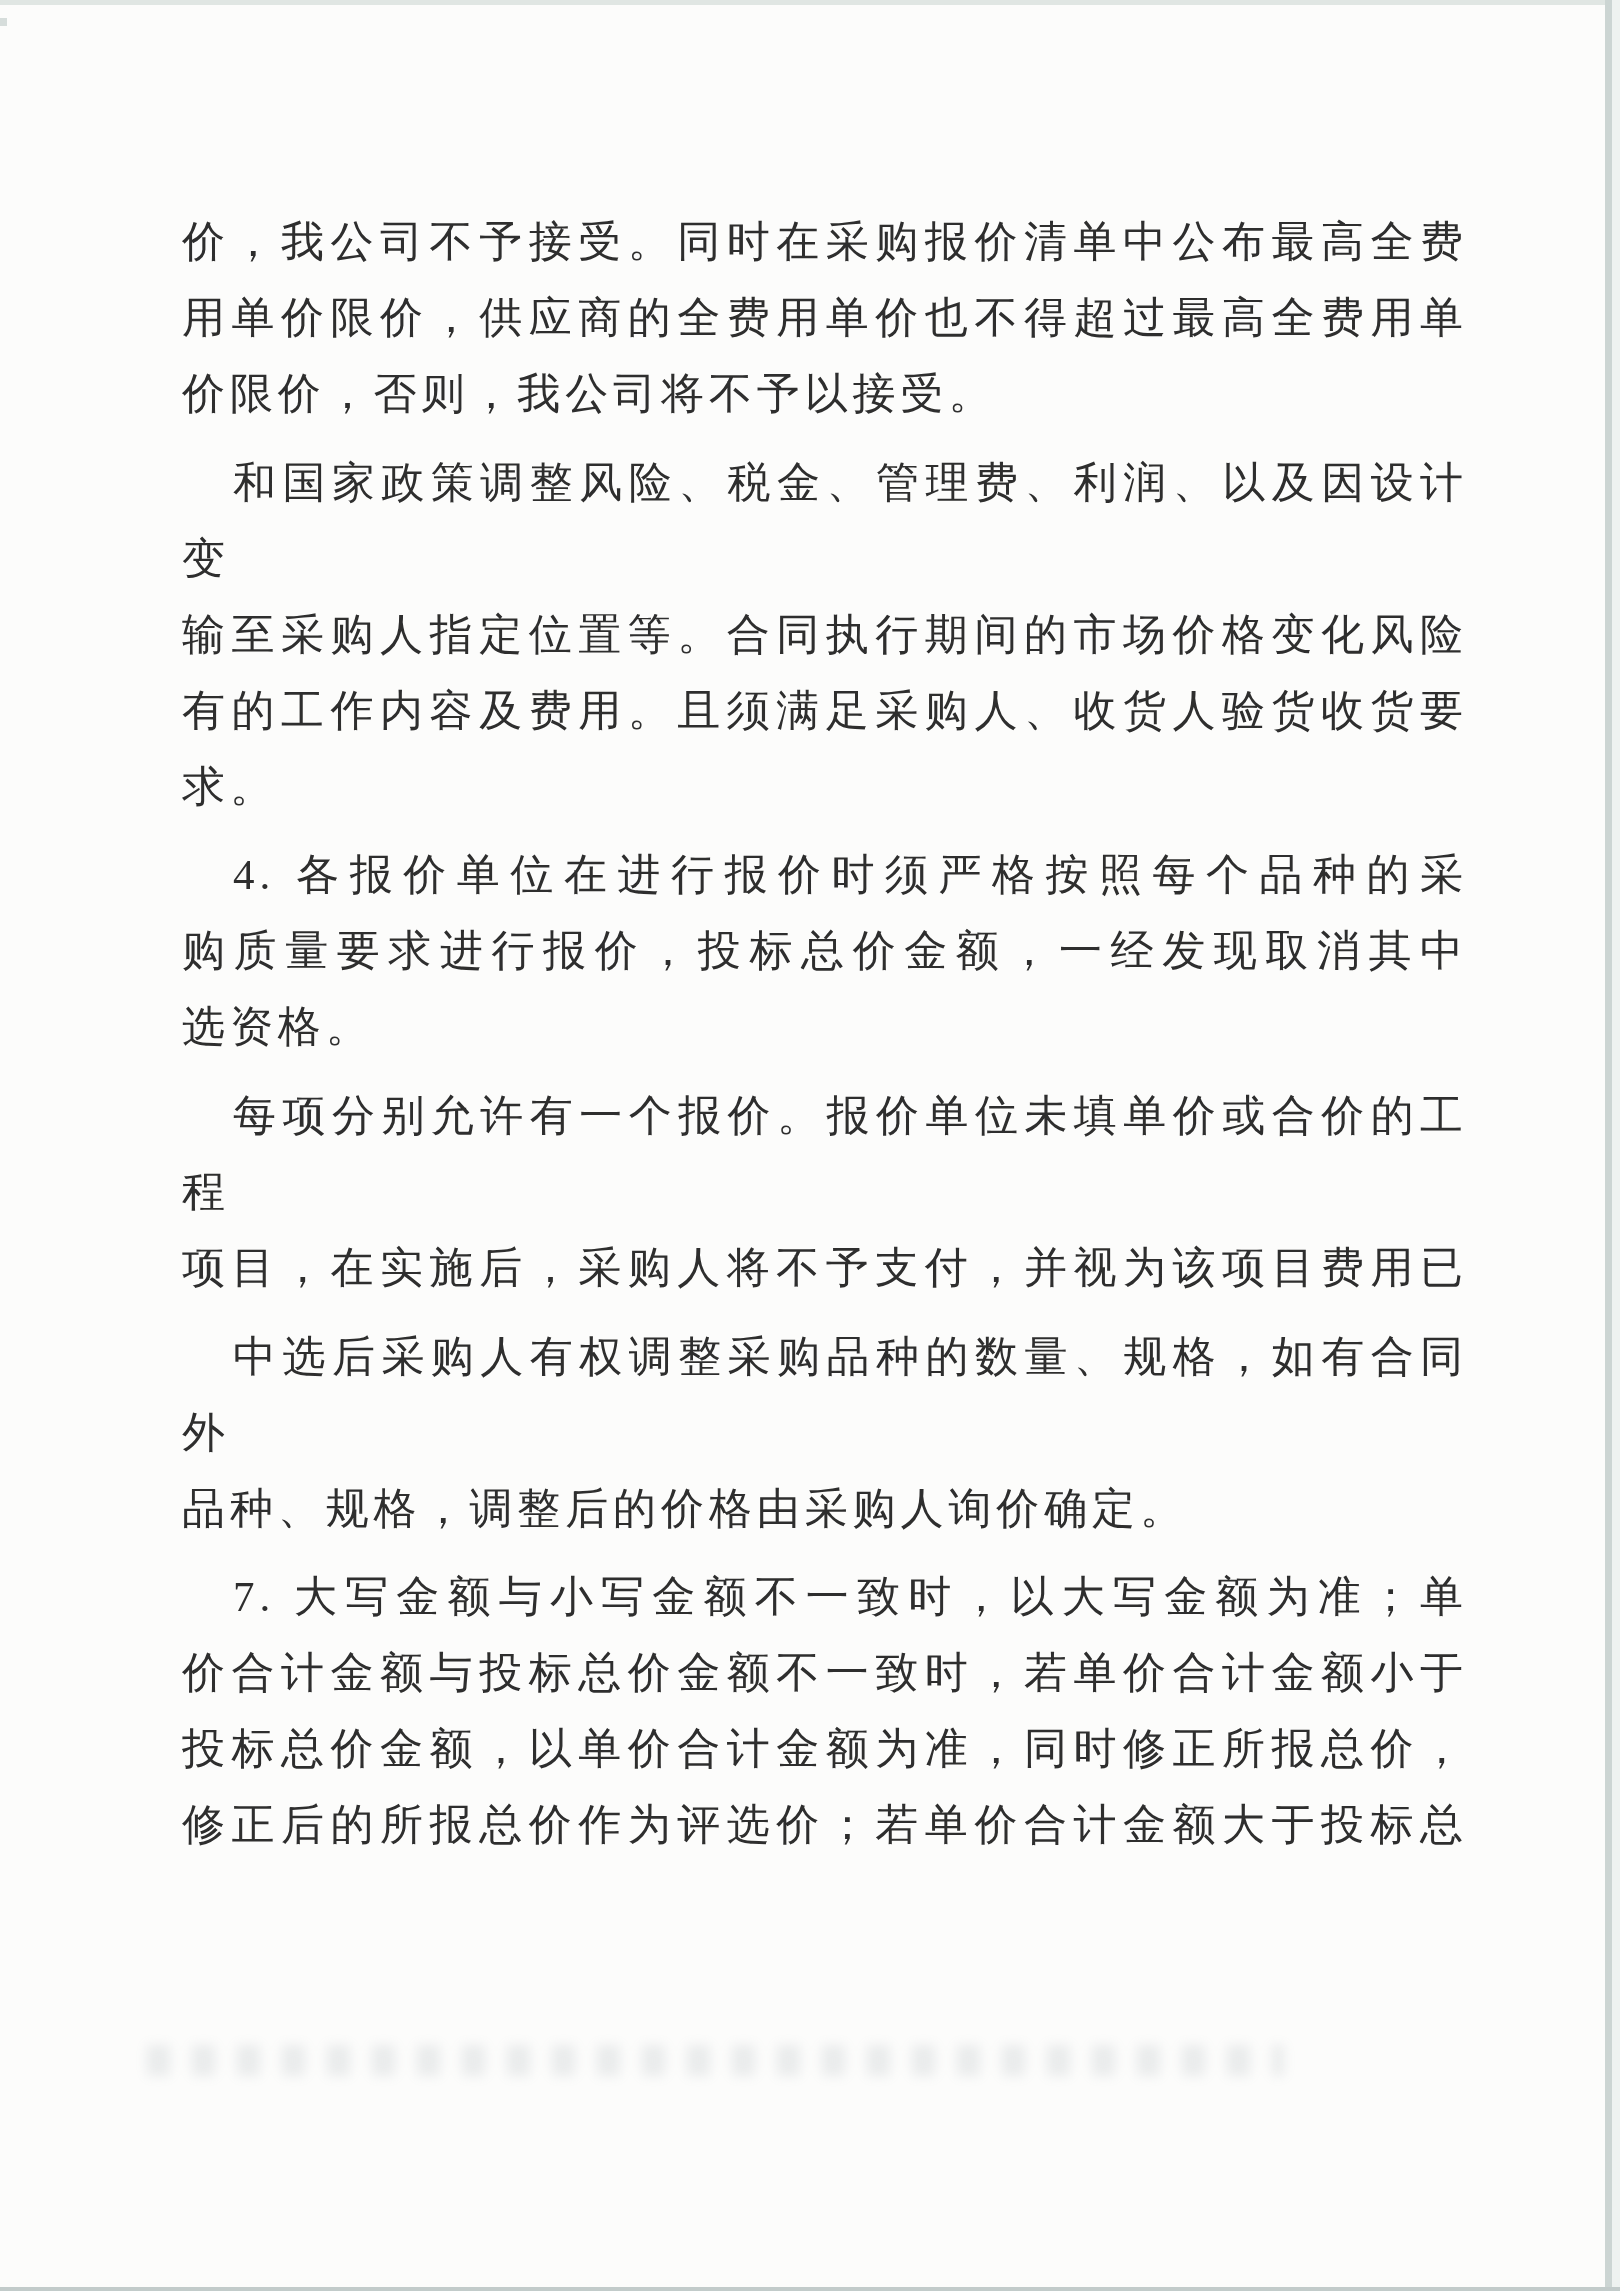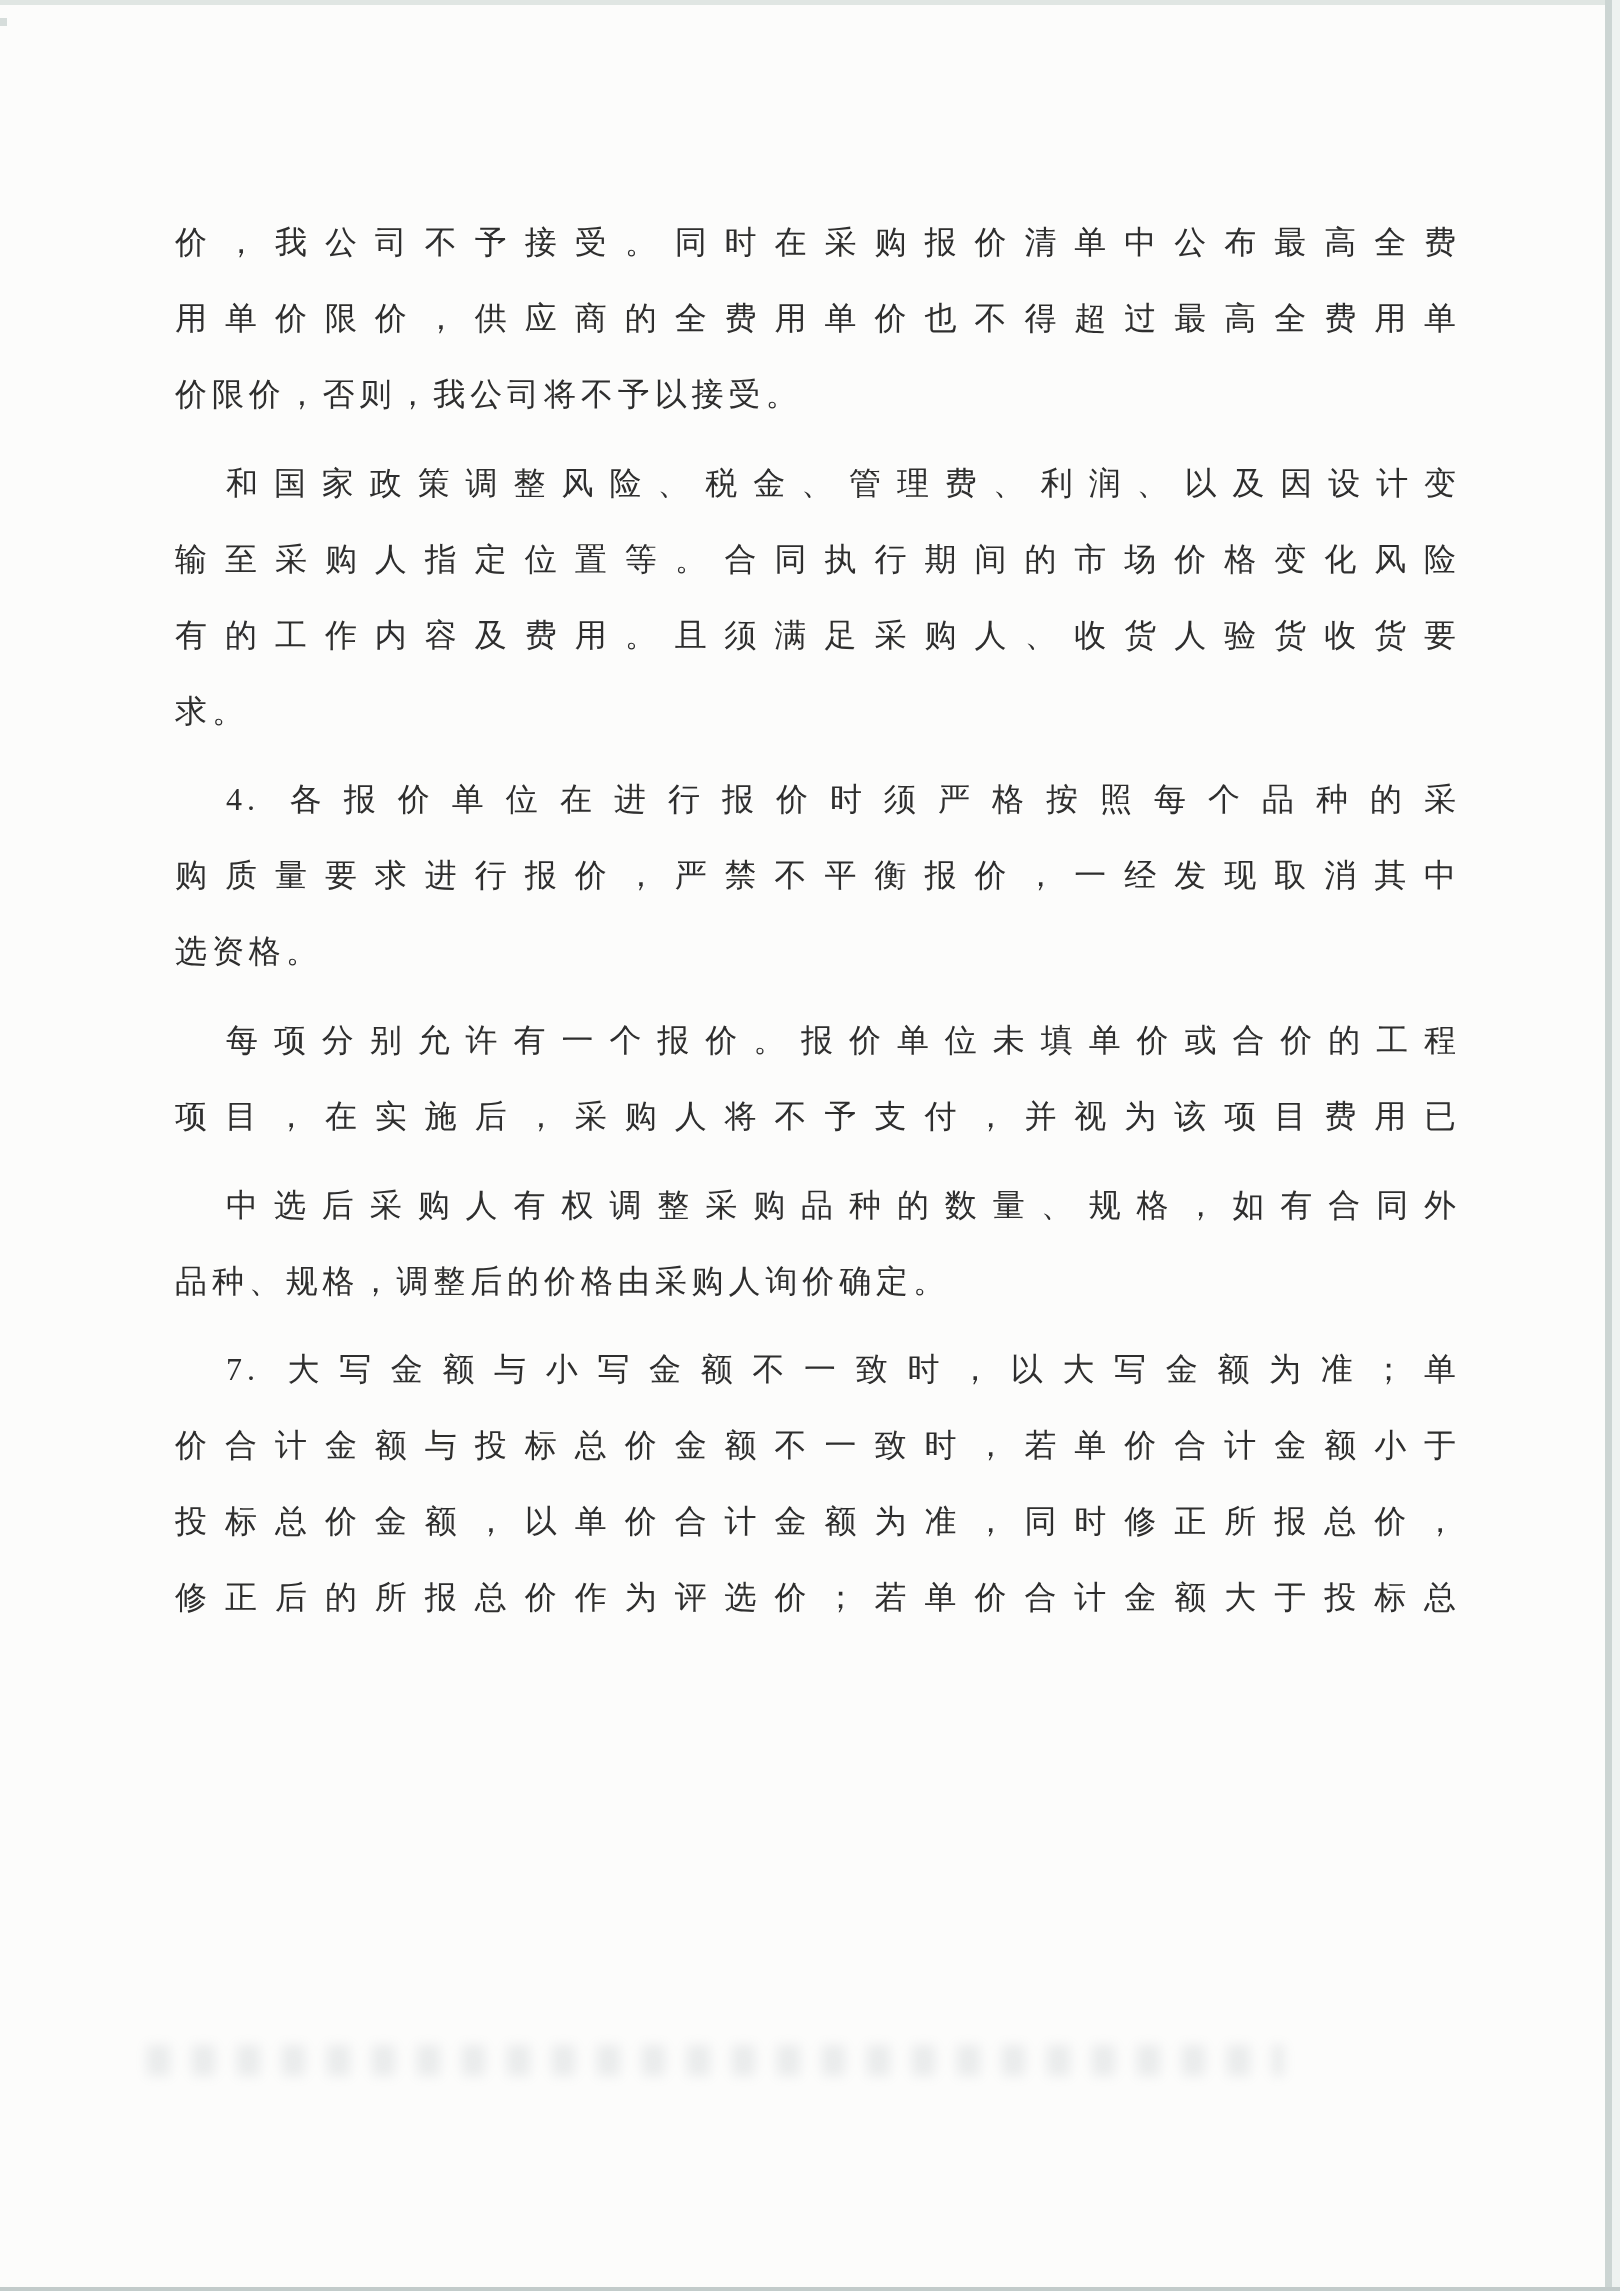--- a/index.html
+++ b/index.html
@@ -77,24 +77,24 @@
       90deg,
       rgba(150,160,165,.55) 0px, rgba(150,160,165,.55) 23.5px,
       rgba(150,160,165,0) 23.5px, rgba(150,160,165,0) 45px);
     filter: blur(5.9px);
     opacity: .32;
   }
   
   .text-block {
     position: absolute;
     top: 204px;
-    left: 175px;
+    left: 182px;
     width: 1286px;
     color: var(--text);
-    font-size: 32px;
+    font-size: 43px;
     letter-spacing: 4.9px;
     line-height: 76px;
   }
   .para { margin: 0 0 0 0; }
   .para + .para { margin-top: 12.7px; }
   .line {
     text-align: justify;
     text-align-last: justify;
     text-justify: inter-character;
     white-space: normal;
@@ -118,21 +118,21 @@
         <div class="line line-end">价限价，否则，我公司将不予以接受。</div>
       </div>
       <div class="para indent">
         <div class="line">和国家政策调整风险、税金、管理费、利润、以及因设计变</div>
         <div class="line">输至采购人指定位置等。合同执行期间的市场价格变化风险</div>
         <div class="line">有的工作内容及费用。且须满足采购人、收货人验货收货要</div>
         <div class="line line-end">求。</div>
       </div>
       <div class="para indent">
         <div class="line">4. 各报价单位在进行报价时须严格按照每个品种的采</div>
-        <div class="line">购质量要求进行报价，严禁不平衡报价，一经发现取消其中</div>
+        <div class="line">购质量要求进行报价，投标总价金额，一经发现取消其中</div>
         <div class="line line-end">选资格。</div>
       </div>
       <div class="para indent">
         <div class="line">每项分别允许有一个报价。报价单位未填单价或合价的工程</div>
         <div class="line">项目，在实施后，采购人将不予支付，并视为该项目费用已</div>
       </div>
       <div class="para indent">
         <div class="line">中选后采购人有权调整采购品种的数量、规格，如有合同外</div>
         <div class="line line-end">品种、规格，调整后的价格由采购人询价确定。</div>
       </div>

